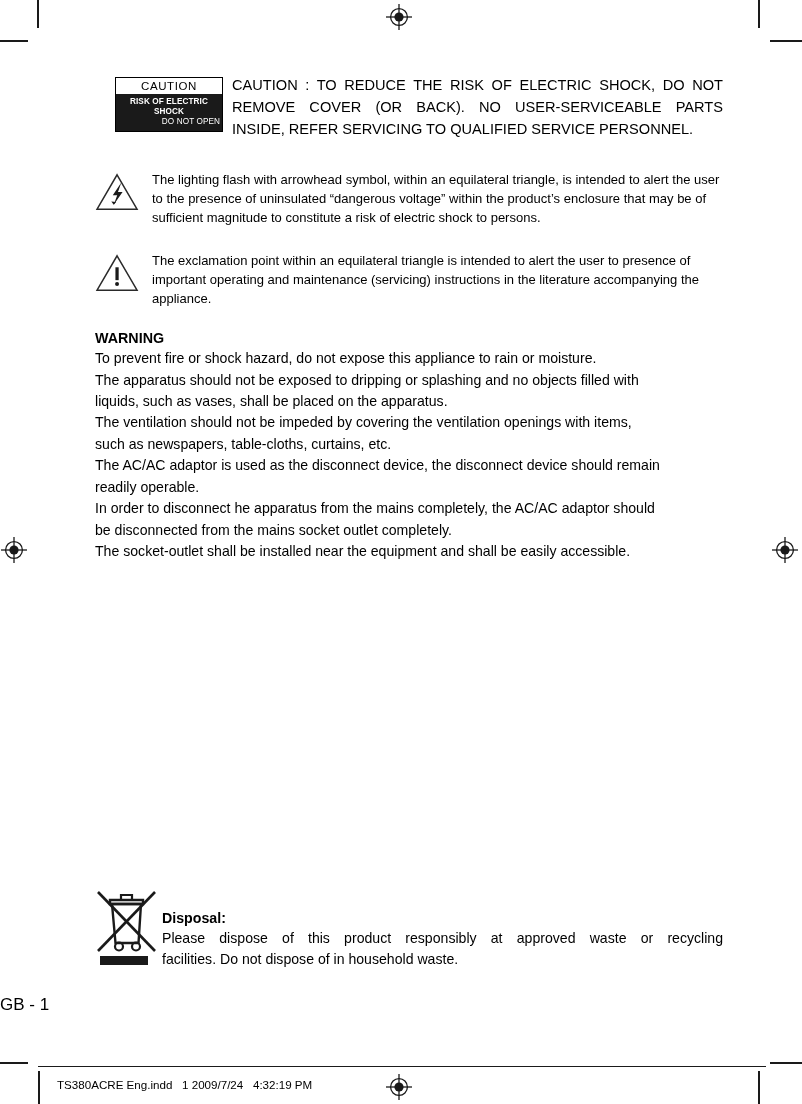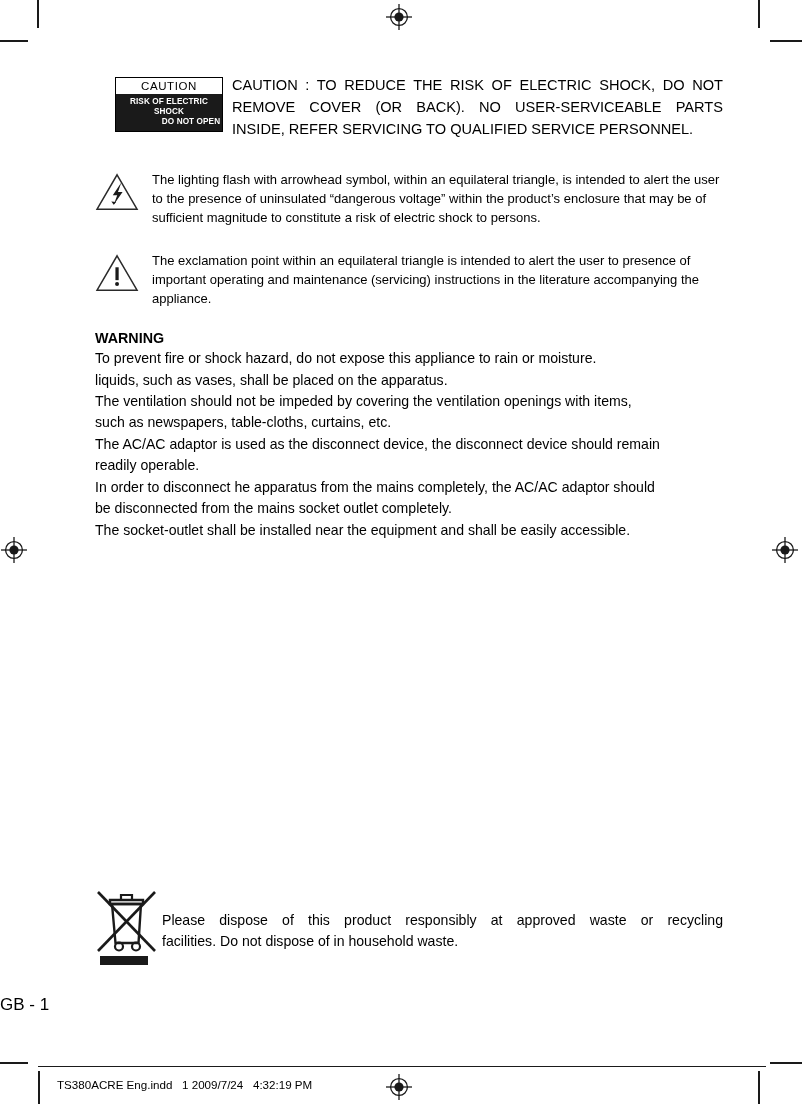--- a/index.html
+++ b/index.html
@@ -70,21 +70,21 @@
     line-height: 1.22;
   }
   .caution-box-bot .l1 {
     font-size: 8.2px;
     font-weight: bold;
     letter-spacing: 0.1px;
     display: block;
   }
   .caution-box-bot .l2 {
     font-size: 8.2px;
-    font-weight: bold;
+    font-weight: normal;
     letter-spacing: 0.1px;
     display: block;
     margin-left: 44px;
   }
   .caution-text {
     margin-left: 9px;
     font-size: 14.6px;
     line-height: 1.52;
     text-align: justify;
     flex: 1;
@@ -305,20 +305,21 @@
         </svg>
       </div>
       <div class="sym-body">
         <p>The exclamation point within an equilateral triangle is intended to alert the user to presence of important operating and maintenance (servicing) instructions in the literature accompanying the appliance.</p>
       </div>
     </div>
 
     <div class="warning-head">WARNING</div>
     <div class="warning-body">
       <span class="wl">To prevent fire or shock hazard, do not expose this appliance to rain or moisture.</span>
+      <span class="wl">The apparatus should not be exposed to dripping or splashing and no objects filled with</span>
       <span class="wl">liquids, such as vases, shall be placed on the apparatus.</span>
       <span class="wl">The ventilation should not be impeded by covering the ventilation openings with items,</span>
       <span class="wl">such as newspapers, table-cloths, curtains, etc.</span>
       <span class="wl">The AC/AC adaptor is used as the disconnect device, the disconnect device should remain</span>
       <span class="wl">readily operable.</span>
       <span class="wl">In order to disconnect he apparatus from the mains completely, the AC/AC adaptor should</span>
       <span class="wl">be disconnected from the mains socket outlet completely.</span>
       <span class="wl">The socket-outlet shall be installed near the equipment and shall be easily accessible.</span>
     </div>
 
@@ -337,20 +338,21 @@
         <circle cx="24" cy="58.5" r="4" fill="none" stroke="#1a1a1a" stroke-width="2.2"></circle>
         <circle cx="41" cy="58.5" r="4" fill="none" stroke="#1a1a1a" stroke-width="2.2"></circle>
 
         <line x1="3" y1="4" x2="60" y2="63" stroke="#1a1a1a" stroke-width="2.6"></line>
         <line x1="60" y1="4" x2="3" y2="63" stroke="#1a1a1a" stroke-width="2.6"></line>
 
         <rect x="5" y="68" width="48" height="9" fill="#1a1a1a"></rect>
       </svg>
     </div>
     <div class="disposal-body">
+      <p class="disposal-title">Disposal:</p>
       <p class="disposal-text">
         <span class="jline">Please dispose of this product responsibly at approved waste or recycling</span>
         <span class="jline last">facilities.  Do not dispose of in household waste.</span>
       </p>
     </div>
   </div>
 
   <div class="page-number">GB - 1</div>
 
   <div class="footer-rule"></div>

